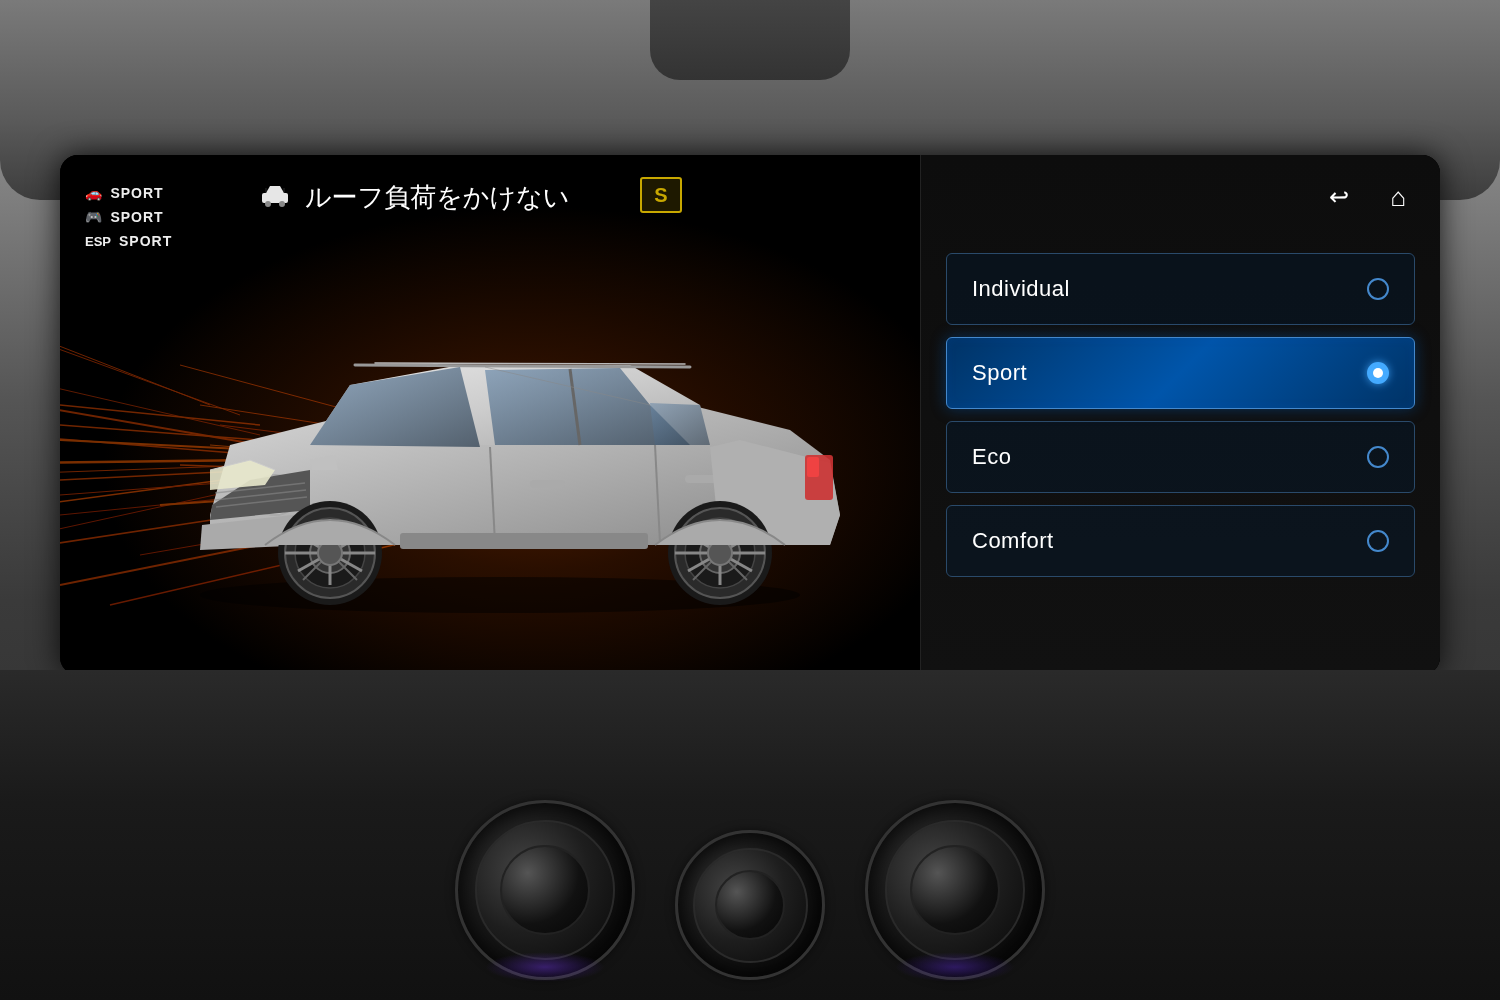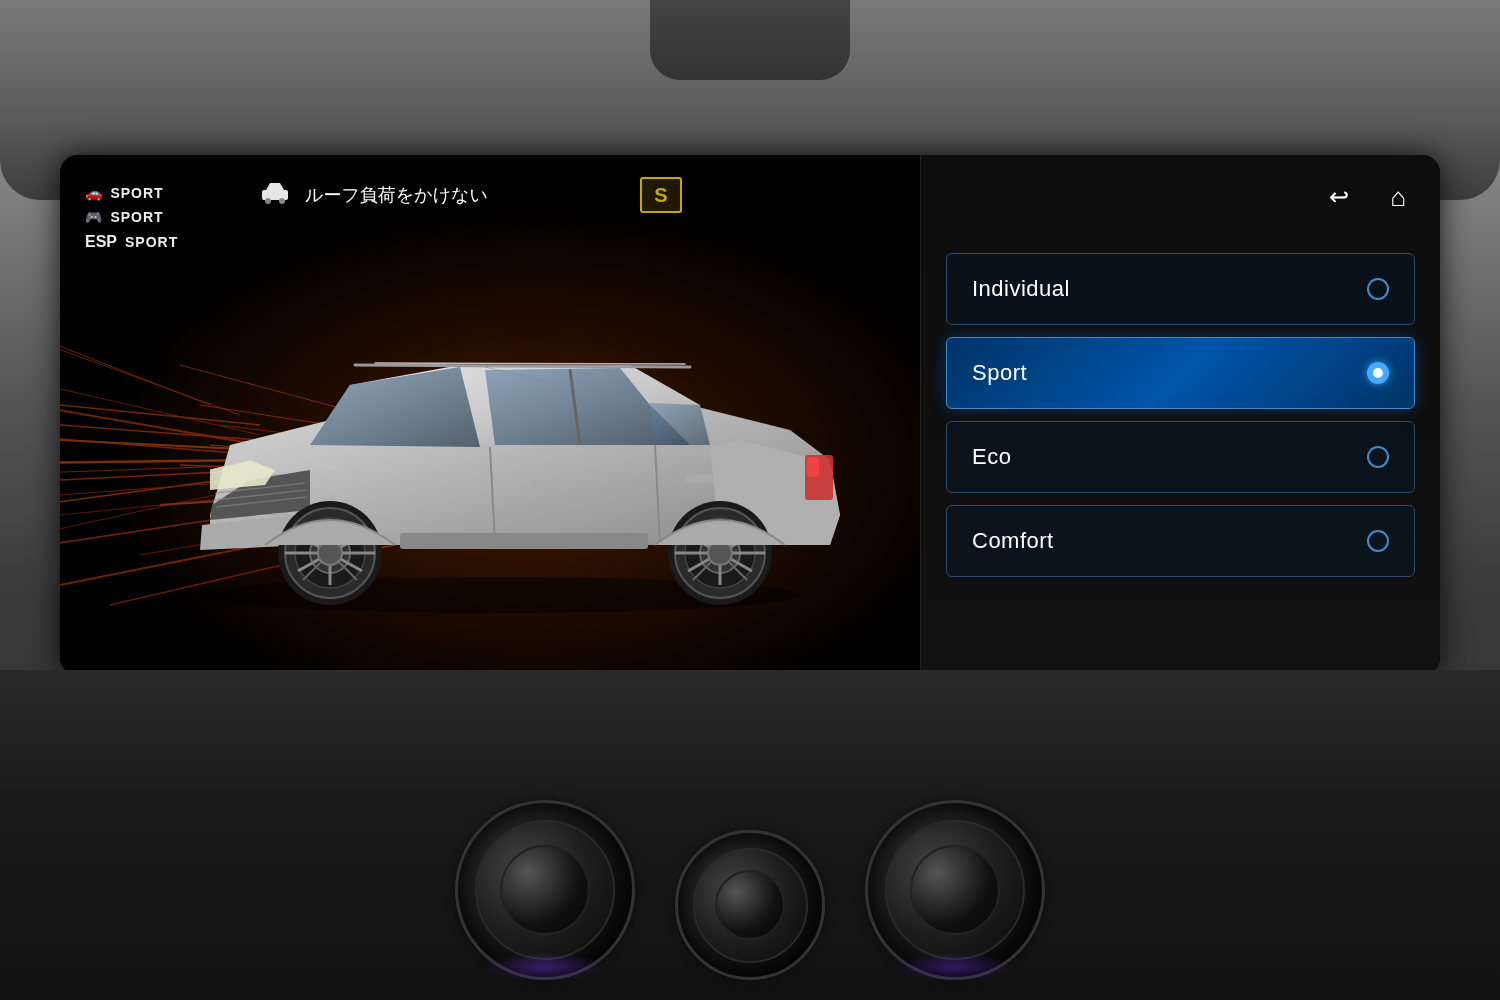--- a/index.html
+++ b/index.html
@@ -117,21 +117,21 @@
       gap: 15px;
       z-index: 10;
     }
 
     .car-roof-icon {
       font-size: 22px;
       color: #fff;
     }
 
     .header-text {
-      font-size: 18px;
+      font-size: 26px;
       color: #fff;
       font-weight: 400;
     }
 
     
     .s-badge {
       position: absolute;
       top: 22px;
       left: 580px;
       width: 42px;
@@ -384,21 +384,21 @@
         <div class="status-indicators">
           <div class="status-item">
             <span class="status-icon">🚗</span>
             <span class="status-label">SPORT</span>
           </div>
           <div class="status-item">
             <span class="status-icon">🎮</span>
             <span class="status-label">SPORT</span>
           </div>
           <div class="status-item">
-            <span class="status-icon" style="font-size:16px;font-weight:bold;color:#eee;">ESP</span>
+            <span class="status-icon" style="font-size:13px;font-weight:bold;color:#eee;">ESP</span>
             <span class="status-label">SPORT</span>
           </div>
         </div>
 
         <div class="header-center">
           <span class="car-roof-icon">
             <svg width="30" height="24" viewBox="0 0 30 24" fill="white">
               <rect x="2" y="10" width="26" height="10" rx="2" fill="white" opacity="0.9"></rect>
               <polygon points="6,10 10,3 20,3 24,10" fill="white" opacity="0.9"></polygon>
               <circle cx="8" cy="21" r="3" fill="#888"></circle>

